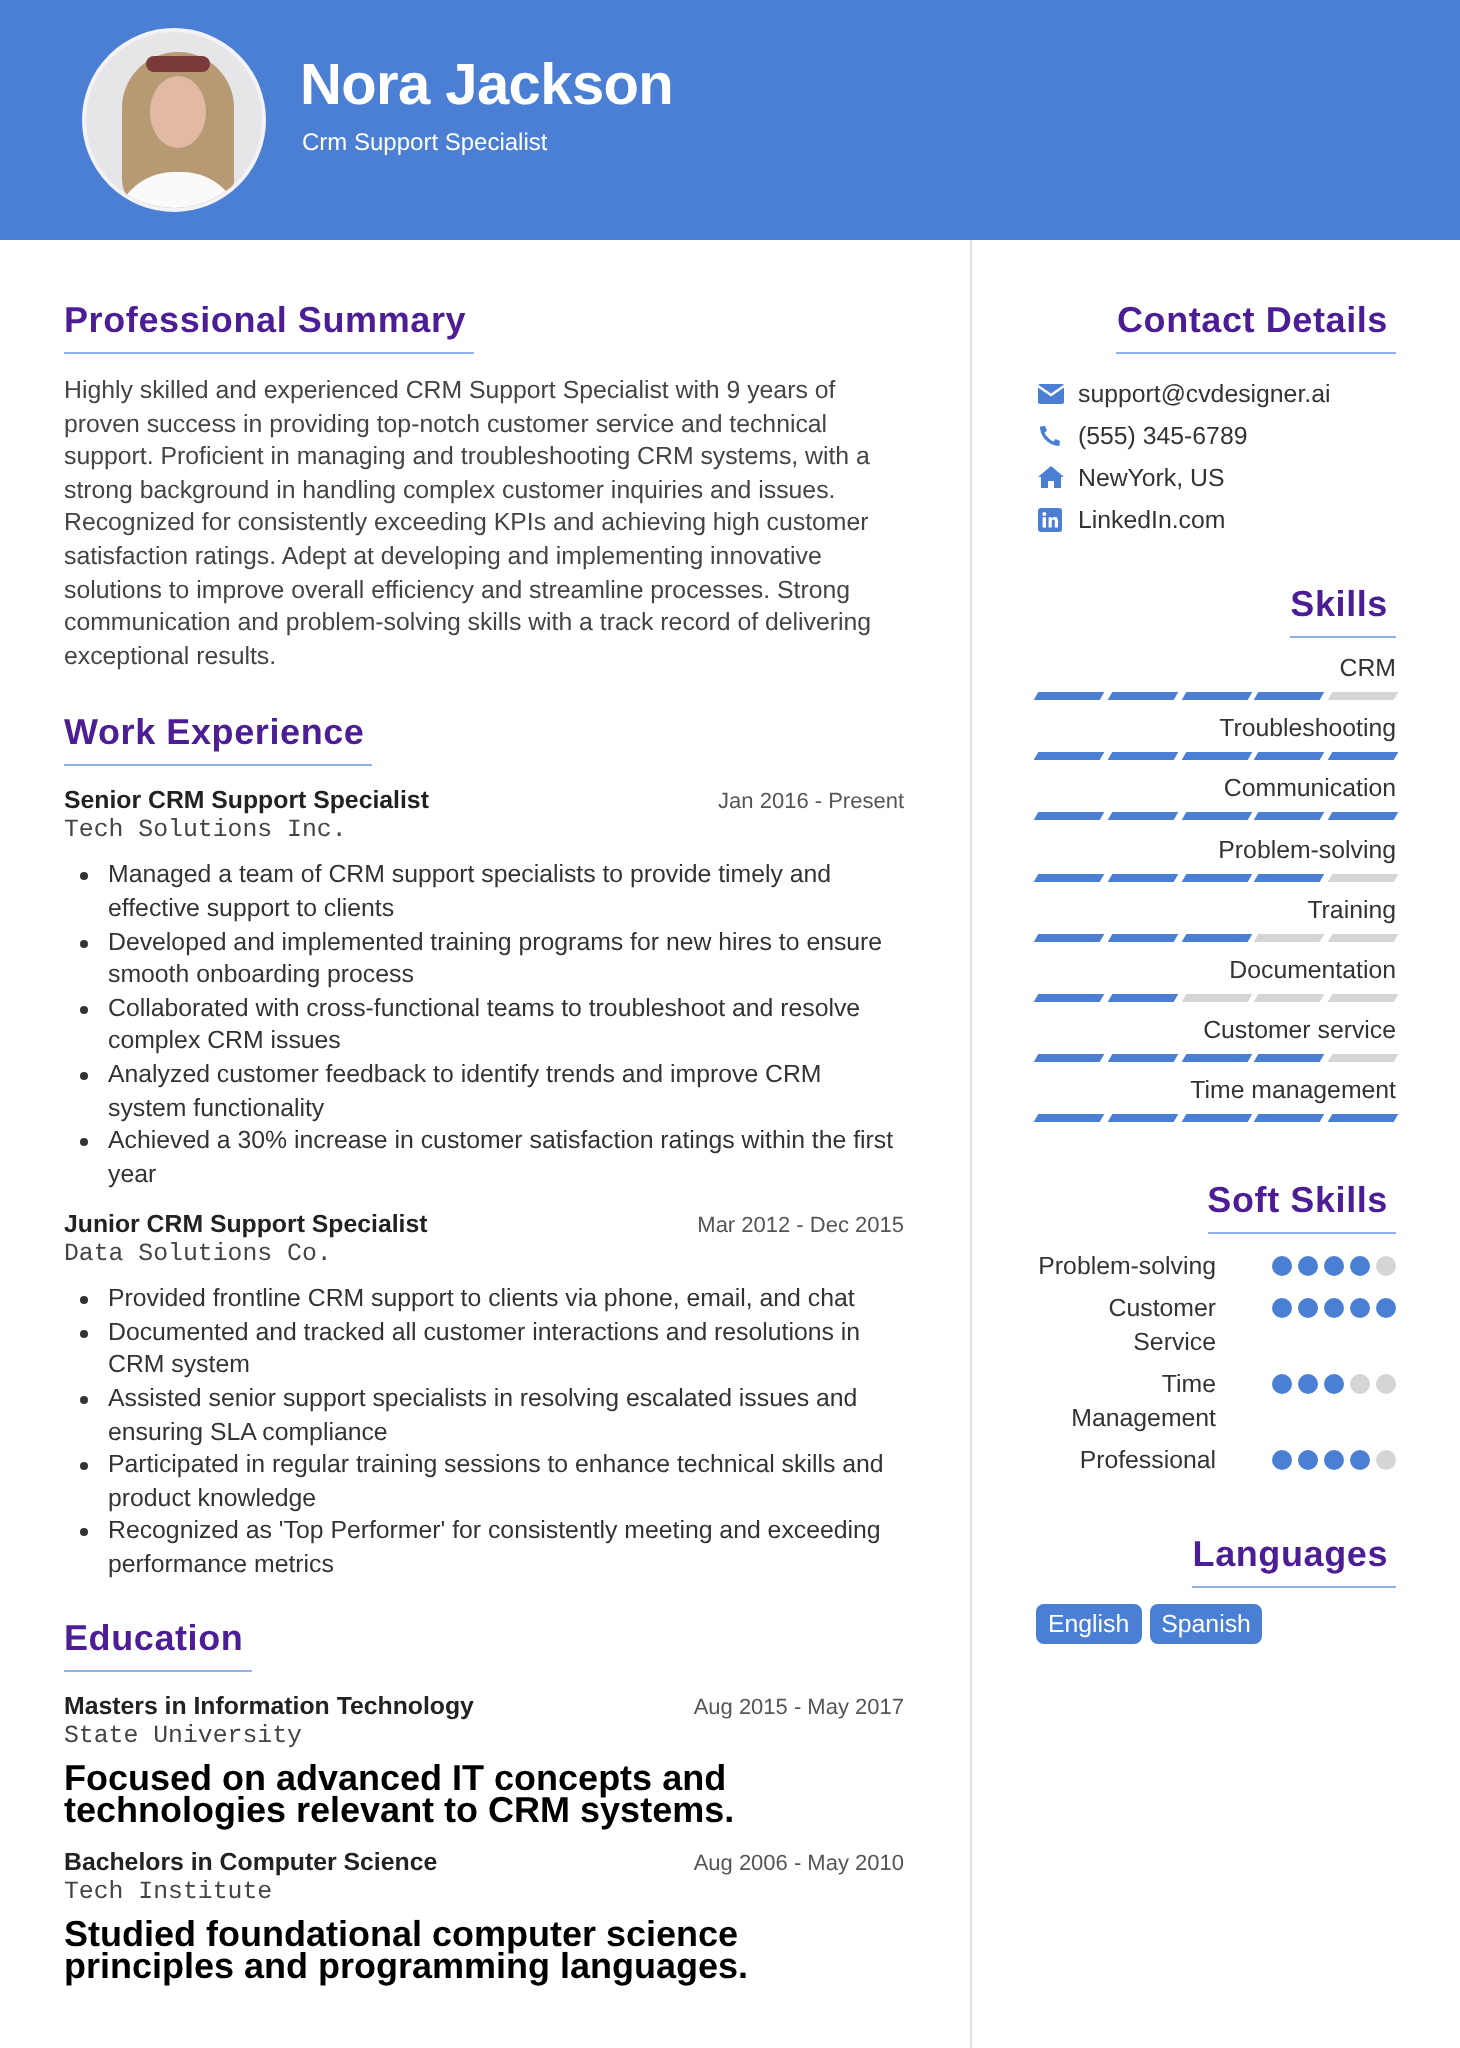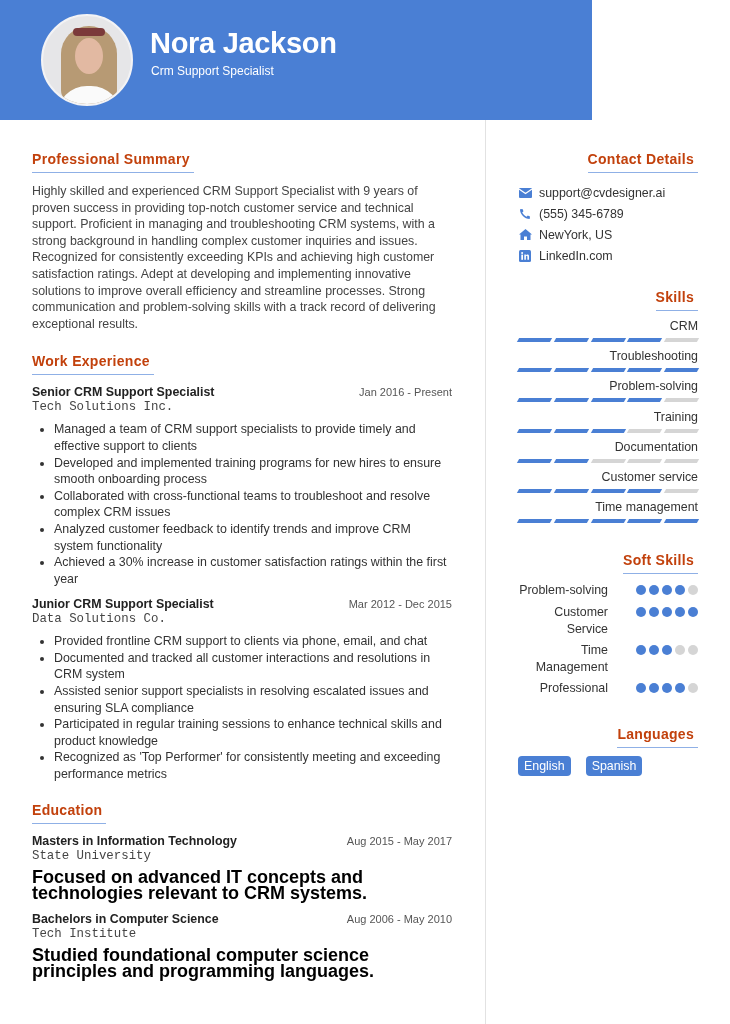--- a/index.html
+++ b/index.html
@@ -1,29 +1,29 @@
 <!DOCTYPE html>
 <html><head>
 <meta charset="utf-8">
 <style>
   * { box-sizing: border-box; margin: 0; padding: 0; }
   html, body { width: 730px; height: 1024px; background: #fff; overflow: hidden; }
   body { font-family: "Liberation Sans", "DejaVu Sans", sans-serif; color: #333; position: relative; }
-  .header { position: absolute; left: 0; top: 0; width: 592px; height: 120px; background: #4a7fd4; }
+  .header { position: absolute; left: 0; top: 0; width: 730px; height: 120px; background: #4a7fd4; }
   .avatar { position: absolute; left: 41px; top: 14px; width: 92px; height: 92px; border-radius: 50%; background: #e6e6e8; border: 2px solid #f3f3f5; overflow: hidden; }
   .avatar .hair { position: absolute; left: 18px; top: 10px; width: 56px; height: 78px; border-radius: 28px 28px 14px 14px; background: #b79a74; }
   .avatar .face { position: absolute; left: 32px; top: 22px; width: 28px; height: 36px; border-radius: 50%; background: #e2b9a2; }
   .avatar .body { position: absolute; left: 14px; top: 70px; width: 64px; height: 40px; border-radius: 30px 30px 0 0; background: #fafafa; }
   .avatar .band { position: absolute; left: 30px; top: 12px; width: 32px; height: 8px; border-radius: 8px; background: #7b3a3a; }
   .name { position: absolute; left: 150px; top: 27px; font-size: 29px; font-weight: bold; color: #fff; letter-spacing: -0.3px; }
   .title { position: absolute; left: 151px; top: 64px; font-size: 12px; color: #fff; }
   .divider { position: absolute; left: 485px; top: 120px; width: 1px; height: 904px; background: #e2e2e2; }
   .left { position: absolute; left: 32px; top: 150px; width: 420px; }
   .right { position: absolute; left: 518px; top: 150px; width: 180px; text-align: right; }
-  h2 { font-size: 14px; font-weight: bold; color: #c2410c; letter-spacing: 0.3px; display: inline-block; padding-bottom: 5px; border-bottom: 1.5px solid #8fb0e6; padding-right: 4px; }
+  h2 { font-size: 18px; font-weight: bold; color: #4c1d95; letter-spacing: 0.3px; display: inline-block; padding-bottom: 5px; border-bottom: 1.5px solid #8fb0e6; padding-right: 4px; }
   .sec { margin-bottom: 16px; }
   .para { font-size: 12.4px; line-height: 16.6px; color: #444; margin-top: 10px; }
   .job { margin-top: 10px; }
   .job-head { display: flex; justify-content: space-between; align-items: baseline; }
   .job-title { font-size: 12.4px; font-weight: bold; color: #222; }
   .job-date { font-size: 11px; color: #555; }
   .job-co { font-size: 12.4px; color: #444; margin-top: 1px; font-family: Liberation Mono, monospace; }
   ul.bul { margin-top: 7px; padding-left: 22px; list-style: disc; }
   ul.bul li { font-size: 12.4px; line-height: 16.6px; color: #333; }
   .edu-desc { font-size: 18px; line-height: 16.6px; color: #000000; margin-top: 6px; font-weight: bold; }
@@ -35,21 +35,21 @@
   .skill-name { font-size: 12.4px; color: #333; line-height: 16px; }
   .bars { display: flex; gap: 4px; margin-top: 4px; }
   .bar { width: 33px; height: 4px; transform: skewX(-30deg); background: #d5d5d5; }
   .bar.on { background: #4a7fd4; }
   .soft-list { margin-top: 8px; }
   .soft { display: flex; justify-content: space-between; margin-bottom: 5px; }
   .soft-name { font-size: 12.4px; color: #333; line-height: 16.6px; width: 90px; }
   .dots { display: flex; gap: 3px; margin-top: 3px; }
   .dot { width: 10px; height: 10px; border-radius: 50%; background: #d5d5d5; }
   .dot.on { background: #4a7fd4; }
-  .langs { display: flex; gap: 15px; margin-top: 8px; }
+  .langs { display: flex; gap: 4px; margin-top: 8px; }
   .lang { background: #4a7fd4; color: #fff; font-size: 12.4px; padding: 3px 6px; border-radius: 4px; }
 </style>
 </head>
 <body>
 
 <div class="header">
   <div class="avatar">
     <div class="hair"></div>
       <div class="body"></div>
       <div class="face"></div>
@@ -184,20 +184,30 @@
           <div class="skill-name">Troubleshooting</div>
           <div class="bars">
             <span class="bar on"></span>
             <span class="bar on"></span>
             <span class="bar on"></span>
             <span class="bar on"></span>
             <span class="bar on"></span>
           </div>
         </div>
         <div class="skill">
+          <div class="skill-name">Communication</div>
+          <div class="bars">
+            <span class="bar on"></span>
+            <span class="bar on"></span>
+            <span class="bar on"></span>
+            <span class="bar on"></span>
+            <span class="bar on"></span>
+          </div>
+        </div>
+        <div class="skill">
           <div class="skill-name">Problem-solving</div>
           <div class="bars">
             <span class="bar on"></span>
             <span class="bar on"></span>
             <span class="bar on"></span>
             <span class="bar on"></span>
             <span class="bar"></span>
           </div>
         </div>
         <div class="skill">

